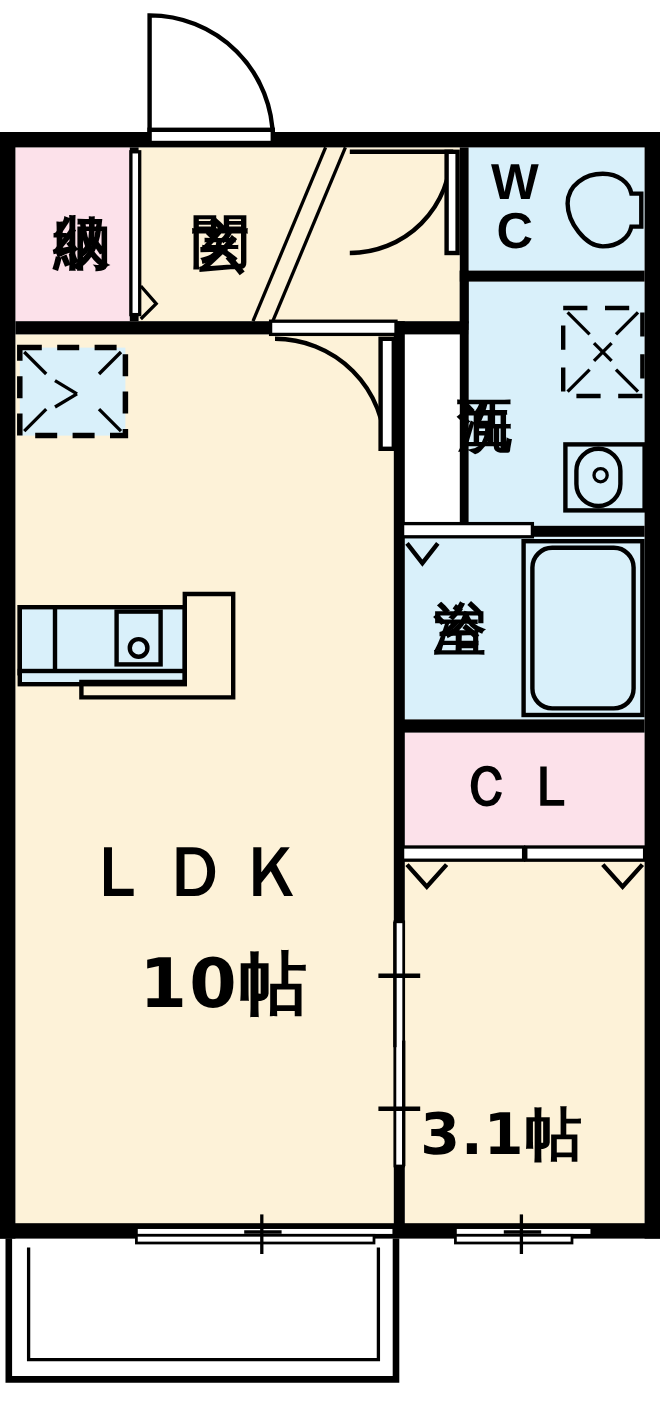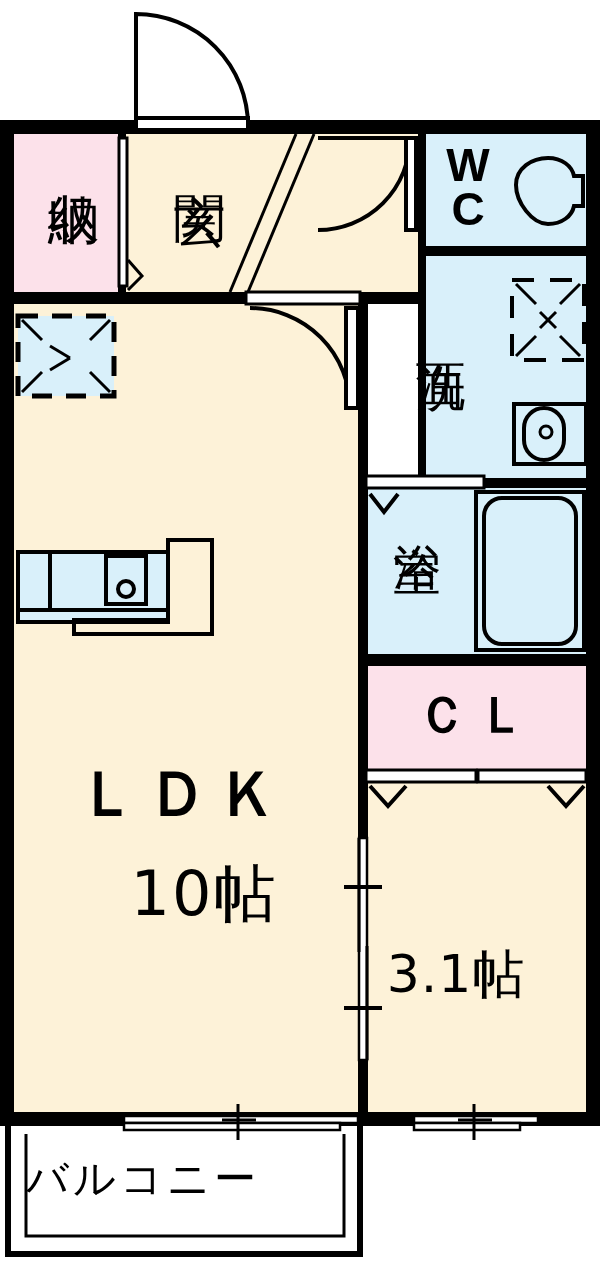--- a/index.html
+++ b/index.html
@@ -21,21 +21,21 @@
   .wall{position:absolute;background:#000000;}
   
   .lbl{
     position:absolute;
     color:#000;
     font-weight:700;
     line-height:1.02;
     white-space:pre;
     text-align:center;
   }
-  .jp{font-family:"DejaVu Sans","Liberation Sans",sans-serif;font-weight:400;}
+  .jp{font-family:"DejaVu Sans","Liberation Sans",sans-serif;font-weight:700;}
   .vert{writing-mode:vertical-rl;text-orientation:upright;}
   svg{position:absolute;overflow:visible;}
   .stroke{fill:none;stroke:#000;stroke-width:4;}
   .stroke-thin{fill:none;stroke:#000;stroke-width:3;}
   .stroke-thick{fill:none;stroke:#000;stroke-width:6;}
   .fixblue{fill:#d9f0fa;stroke:#000;stroke-width:4;}
 </style>
 </head>
 <body>
 
@@ -197,17 +197,16 @@
 
   <div class="lbl jp vert" style="left:404px;top:322px;width:62px;font-size:50px;letter-spacing:2px;">洗面</div>
 
   <div class="lbl jp vert" style="left:384px;top:506px;width:58px;font-size:48px;letter-spacing:2px;">浴室</div>
 
   <div class="lbl" style="left:42px;top:762px;width:280px;font-size:62px;letter-spacing:8px;">ＬＤＫ</div>
 
   <div class="lbl" style="left:368px;top:690px;width:218px;font-size:50px;letter-spacing:10px;">ＣＬ</div>
   <div class="lbl jp" style="left:64px;top:862px;width:280px;font-size:62px;letter-spacing:2px;">10帖</div>
 
-  <div class="lbl jp" style="left:370px;top:948px;width:172px;font-size:52px;letter-spacing:1px;">3.1帖</div>
-
-  <div class="lbl jp" style="left:26px;top:1158px;width:300px;font-size:42px;letter-spacing:4px;text-align:left;">バルコニー</div>
+  <div class="lbl jp" style="left:370px;top:1006px;width:172px;font-size:52px;letter-spacing:1px;">3.1帖</div>
+
 
 </div>
 
 </body></html>

